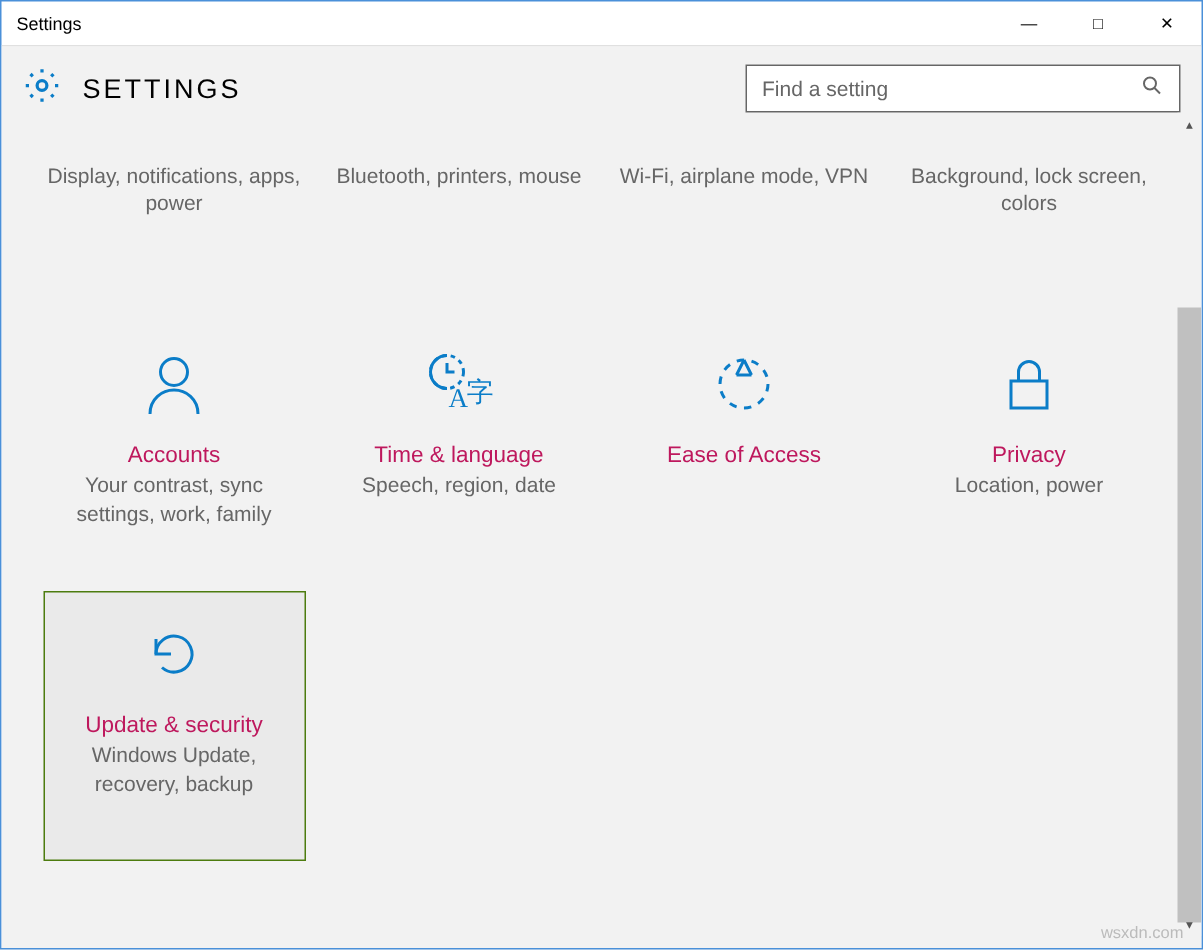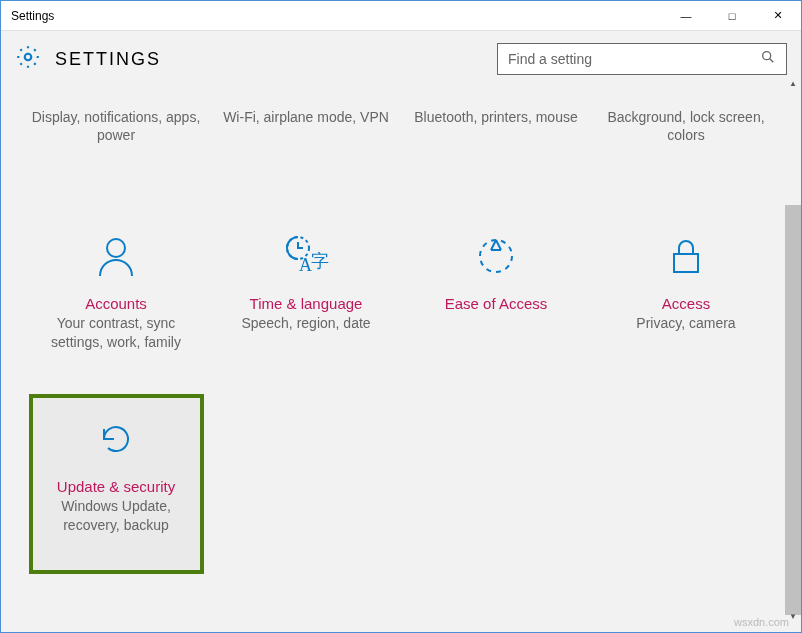--- a/index.html
+++ b/index.html
@@ -100,21 +100,21 @@
     margin-top: 70px;
   }
   .tile {
     width: 175px;
     height: 180px;
     text-align: center;
     padding: 10px 8px;
     border: 1px solid transparent;
   }
   .tile.hover {
-    border: 4px solid #4d7c0f;
+    border: 1px solid #4d7c0f;
     background: #eaeaea;
   }
   .icon-slot {
     height: 62px;
     display: flex;
     align-items: center;
     justify-content: center;
     margin-bottom: 8px;
   }
   .tile-title {
@@ -188,24 +188,24 @@
   </div>
 
   <div class="grid-viewport">
     <div class="grid-inner">
 
       <div class="row-top">
         <div class="toptile">
           <div class="tile-desc">Display, notifications, apps, power</div>
         </div>
         <div class="toptile">
+          <div class="tile-desc">Bluetooth, printers, mouse</div>
+        </div>
+        <div class="toptile">
           <div class="tile-desc">Wi-Fi, airplane mode, VPN</div>
-        </div>
-        <div class="toptile">
-          <div class="tile-desc">Bluetooth, printers, mouse</div>
         </div>
         <div class="toptile">
           <div class="tile-desc">Background, lock screen, colors</div>
         </div>
       </div>
 
       <div class="grid">
 
         <div class="tile">
           <div class="icon-slot">
@@ -243,22 +243,22 @@
           <div class="tile-title">Ease of Access</div>
         </div>
 
         <div class="tile">
           <div class="icon-slot">
             <svg class="ico" width="48" height="48" viewBox="0 0 48 48">
               <rect x="12" y="22" width="24" height="18"></rect>
               <path d="M17 22v-6a7 7 0 0 1 14 0v6"></path>
             </svg>
           </div>
-          <div class="tile-title">Access</div>
-          <div class="tile-desc">Privacy, camera</div>
+          <div class="tile-title">Privacy</div>
+          <div class="tile-desc">Location, power</div>
         </div>
 
         <div class="tile hover">
           <div class="icon-slot">
             <svg class="ico" width="48" height="48" viewBox="0 0 48 48" stroke-width="3">
               <path d="M12 24a12 12 0 1 1 4 9"></path>
               <path d="M12 14v10h10"></path>
             </svg>
           </div>
           <div class="tile-title">Update &amp; security</div>

